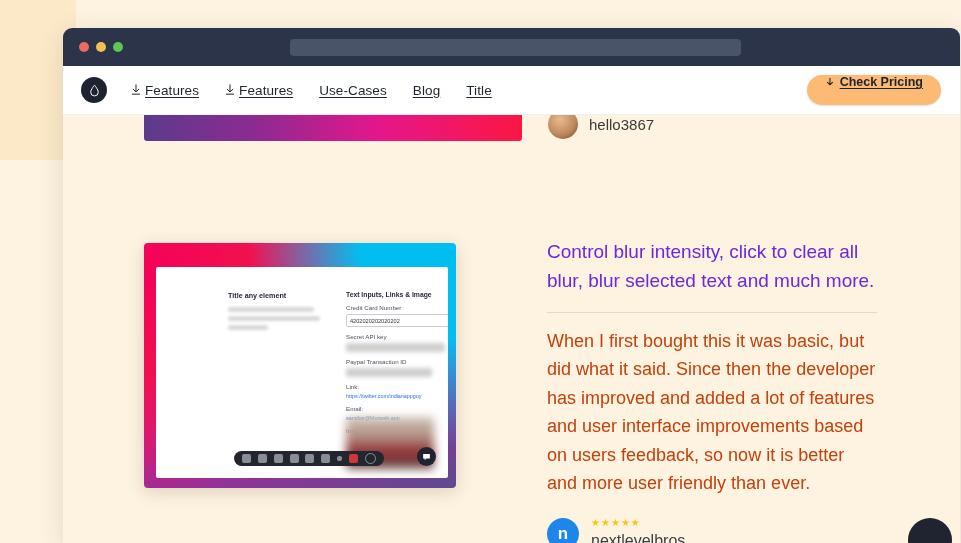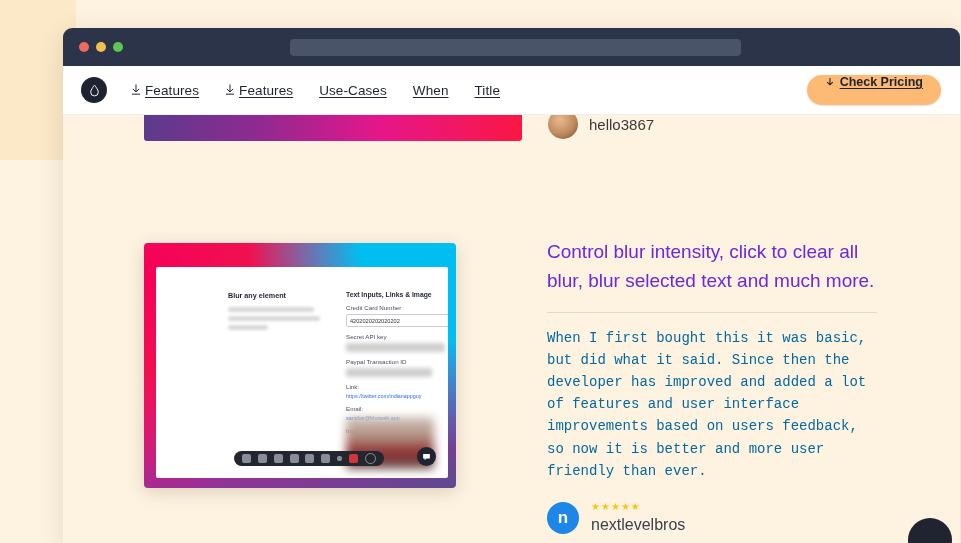--- a/index.html
+++ b/index.html
@@ -130,21 +130,21 @@
   
   .right{position:absolute;left:484px;top:110px;width:330px;}
   h1.title{
     margin:0;font-size:27px;line-height:1.28;color:#16233f;
     font-weight:bold;letter-spacing:-.4px;
   }
   p.sub{
     margin:13px 0 0;font-size:19px;line-height:1.5;color:#6d28d9;
   }
   .divider{height:1px;background:#e6d9bf;margin:17px 0 14px;}
-  p.quote{margin:0;font-size:14px;line-height:1.58;color:#0369a1;font-family:Liberation Mono, monospace;}
+  p.quote{margin:0;font-size:18px;line-height:1.58;color:#c2410c;}
   .reviewer{display:flex;align-items:center;gap:12px;margin-top:20px;}
   .r-avatar{
     width:32px;height:32px;border-radius:50%;background:#1e86e8;
     display:flex;align-items:center;justify-content:center;
     color:#fff;font-size:17px;font-weight:bold;
   }
   .stars{color:#f5c518;font-size:10px;letter-spacing:1px;line-height:1;}
   .r-name{font-size:16px;color:#3a3f4c;margin-top:4px;}
 
   
@@ -193,21 +193,21 @@
             <svg viewBox="0 0 12 14">
                 <path d="M6 1 V9 M2.6 6.2 L6 9.6 L9.4 6.2 M1.6 12.2 H10.4" fill="none" stroke="#1d2330" stroke-width="1.2" stroke-linecap="round"></path>
               </svg>
           </span>
           <span class="lbl">Features</span>
         </a>
         <a class="navlink">
           <span class="lbl">Use-Cases</span>
         </a>
         <a class="navlink">
-          <span class="lbl">When</span>
+          <span class="lbl">Blog</span>
         </a>
         <a class="navlink">
           <span class="lbl">Title</span>
         </a>
       </div>
 
       <div class="cta">
         <span class="dl-arrow">
           <svg viewBox="0 0 12 14">
               <path d="M6 1.5 V9 M3 6.4 L6 9.4 L9 6.4" fill="none" stroke="#1d2330" stroke-width="1.3" stroke-linecap="round"></path>
@@ -223,21 +223,21 @@
 
       <div class="top-review">
         <div class="top-avatar"></div>
         <div class="top-name">hello3867</div>
       </div>
 
       <div class="mock">
         <div class="mock-inner">
 
           <div class="mock-col-left">
-            <div class="mock-h">Blur any element</div>
+            <div class="mock-h">Title any element</div>
             <div class="blurline" style="width:86%"></div>
             <div class="blurline" style="width:92%"></div>
             <div class="blurline" style="width:40%"></div>
           </div>
 
           <div class="mock-col-right">
             <div class="mock-lbl b">Text Inputs, Links &amp; Image</div>
 
             <div class="mock-lbl">Credit Card Number</div>
             <div class="mock-input">

